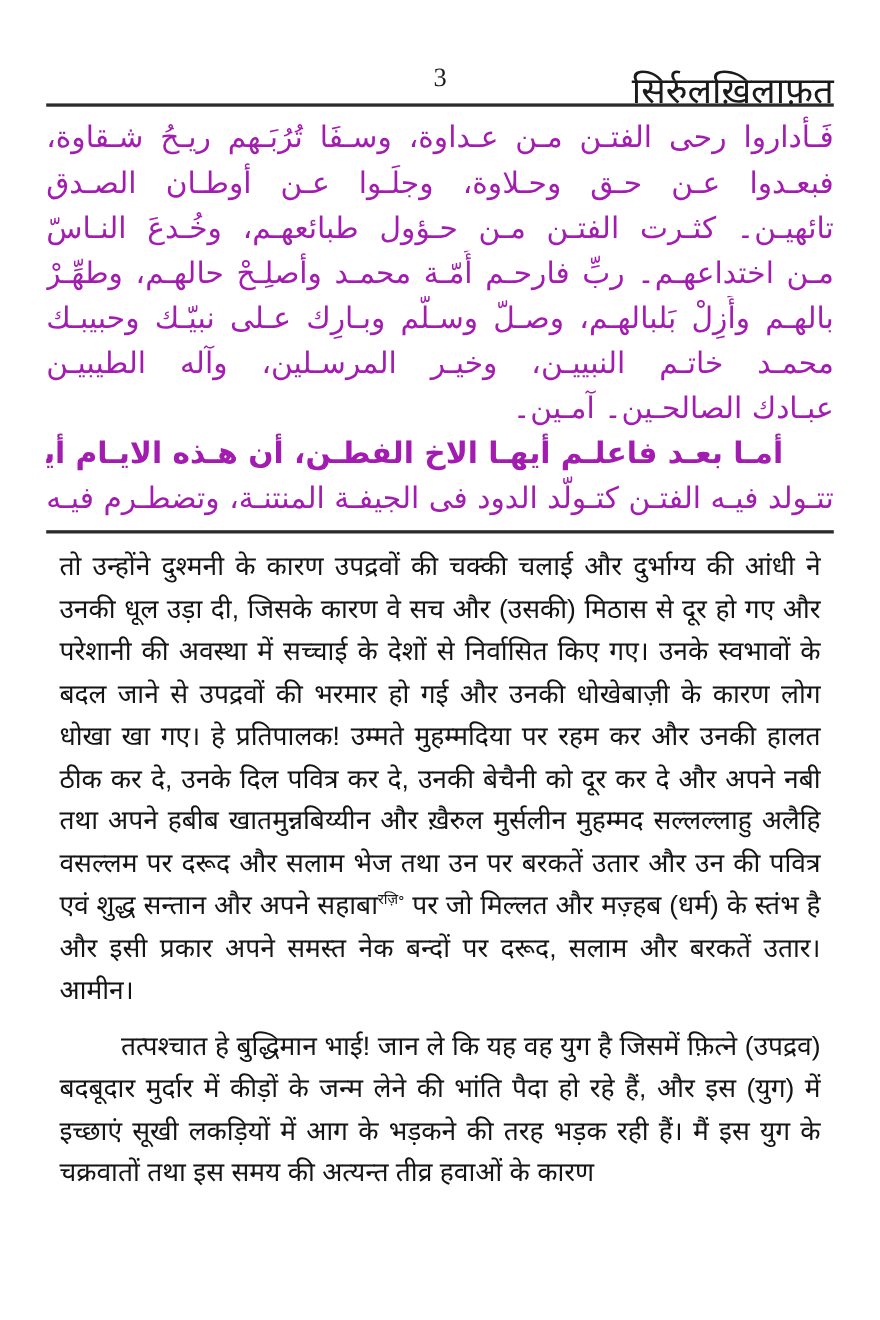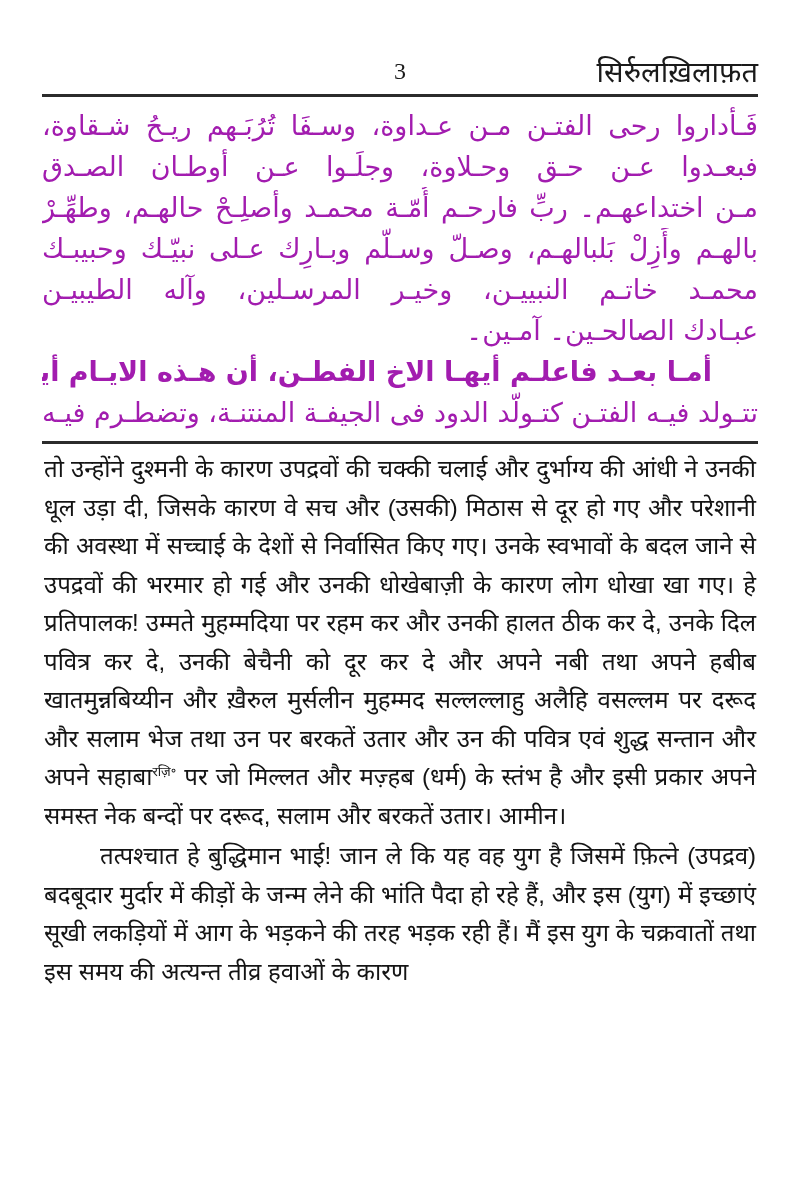--- a/index.html
+++ b/index.html
@@ -31,22 +31,22 @@
     left: 0;
     right: 0;
     text-align: center;
     font-family: "Liberation Serif", "DejaVu Serif", serif;
     font-size: 24px;
     line-height: 38px;
   }
   .header-title {
     position: absolute;
     right: 0;
-    top: 1px;
-    font-size: 29px;
+    top: 12px;
+    font-size: 33px;
     line-height: 38px;
   }
   .rule {
     height: 3px;
     background: #2b2b2b;
     border: 0;
     margin: 4px 0 0 0;
   }
   
   .arabic-block {
@@ -79,21 +79,21 @@
     margin: 8px 0 6px 0;
   }
   
   .hindi-block {
     font-size: 24px;
     line-height: 38.5px;
     color: #141414;
     text-align: justify;
   }
   .hindi-block p {
-    margin: 2px;
+    margin: 12px;
   }
   .para-indent {
     text-indent: 56px;
   }
   .fn-sup {
     font-size: 13px;
     vertical-align: super;
     line-height: 0;
   }
 </style>
@@ -106,20 +106,21 @@
     <div class="header">
       <span class="page-number">3</span>
       <span class="header-title">सिर्रुलख़िलाफ़त</span>
     </div>
 
     <div class="rule"></div>
 
     <div class="arabic-block">
       <div class="ar-line">فَـأداروا رحى الفتـن مـن عـداوة، وسـفَا تُرُبَـهم ريـحُ شـقاوة،</div>
       <div class="ar-line">فبعـدوا عـن حـق وحـلاوة، وجلَـوا عـن أوطـان الصـدق</div>
+      <div class="ar-line">تائهيـن۔ كثـرت الفتـن مـن حـؤول طبائعهـم، وخُـدعَ النـاسّ</div>
       <div class="ar-line">مـن اختداعهـم۔ ربِّ فارحـم أُمّـة محمـد وأصلِـحْ حالهـم، وطهِّـرْ</div>
       <div class="ar-line">بالهـم وأَزِلْ بَلبالهـم، وصـلّ وسـلّم وبـارِك عـلى نبيّـك وحبيبـك</div>
       <div class="ar-line">محمـد خاتـم النبييـن، وخيـر المرسـلين، وآله الطيبيـن</div>
       <div class="ar-line ar-end">عبـادك الصالحـين۔ آمـين۔</div>
       <div class="ar-line ar-indent">أمـا بعـد فاعلـم أيهـا الاخ الفطـن، أن هـذه الايـام أيـامُ</div>
       <div class="ar-line">تتـولد فيـه الفتـن كتـولّد الدود فى الجيفـة المنتنـة، وتضطـرم فيـه</div>
     </div>
 
     <div class="mid-rule"></div>
 

